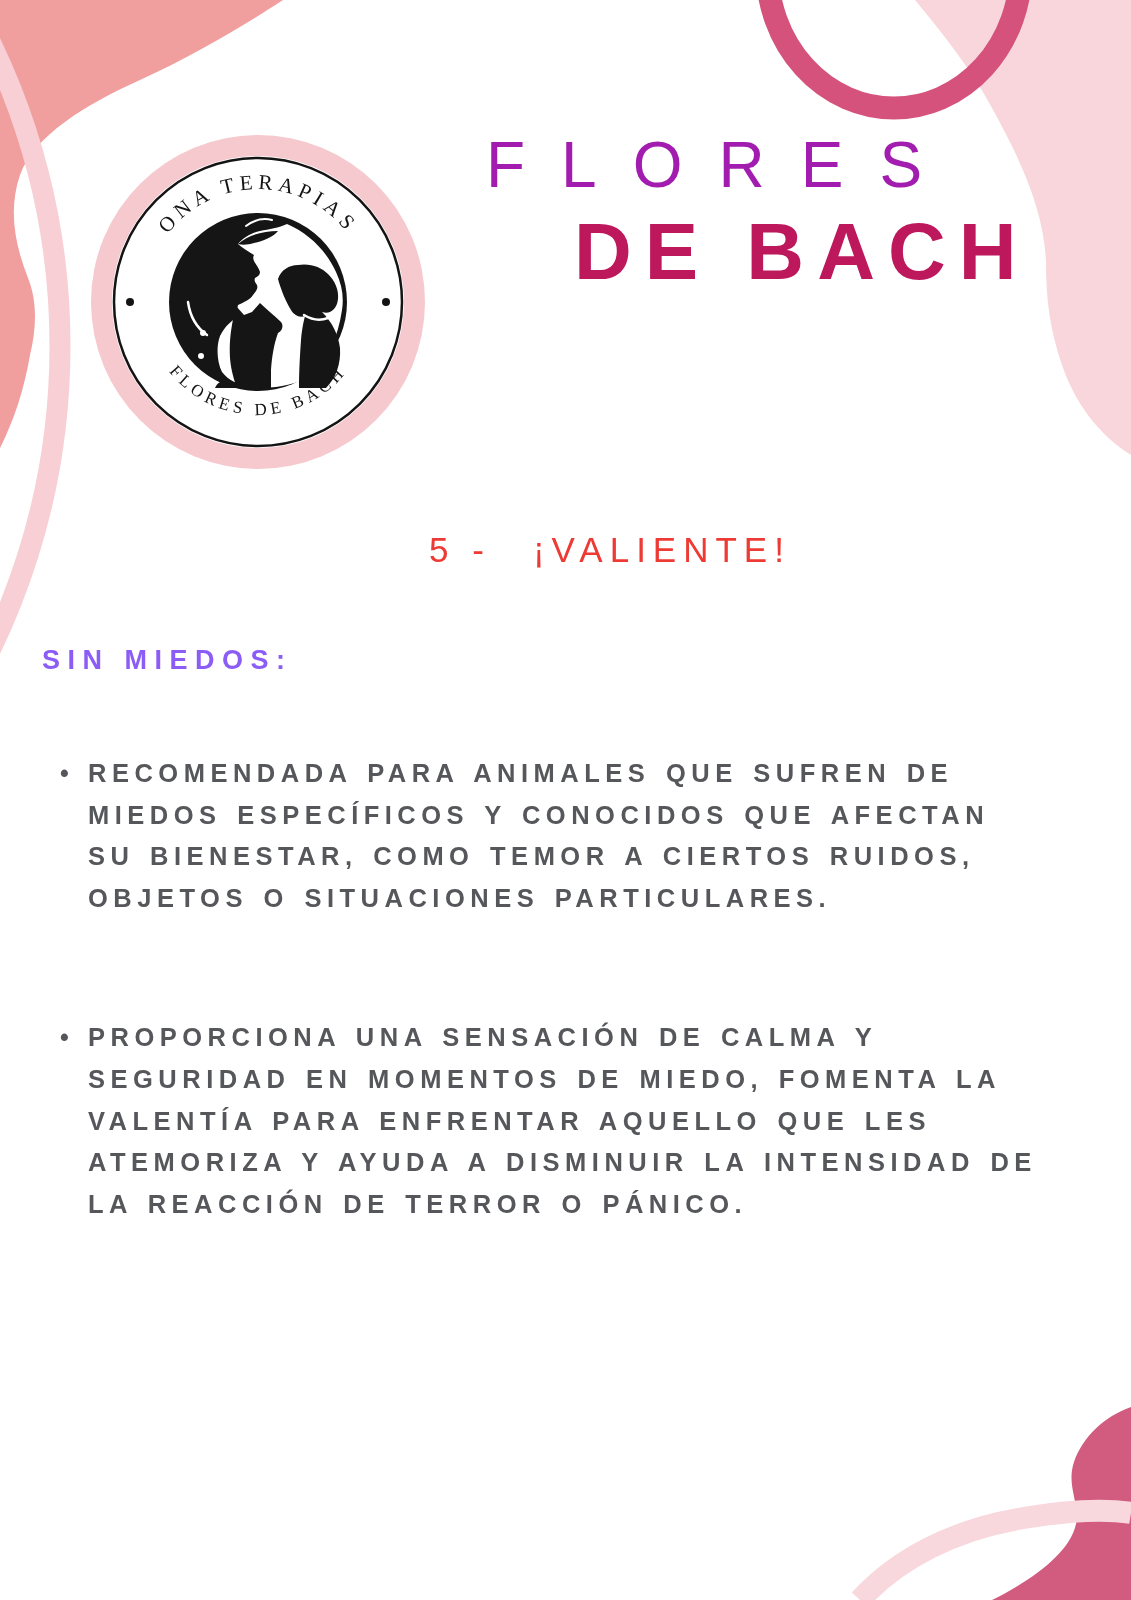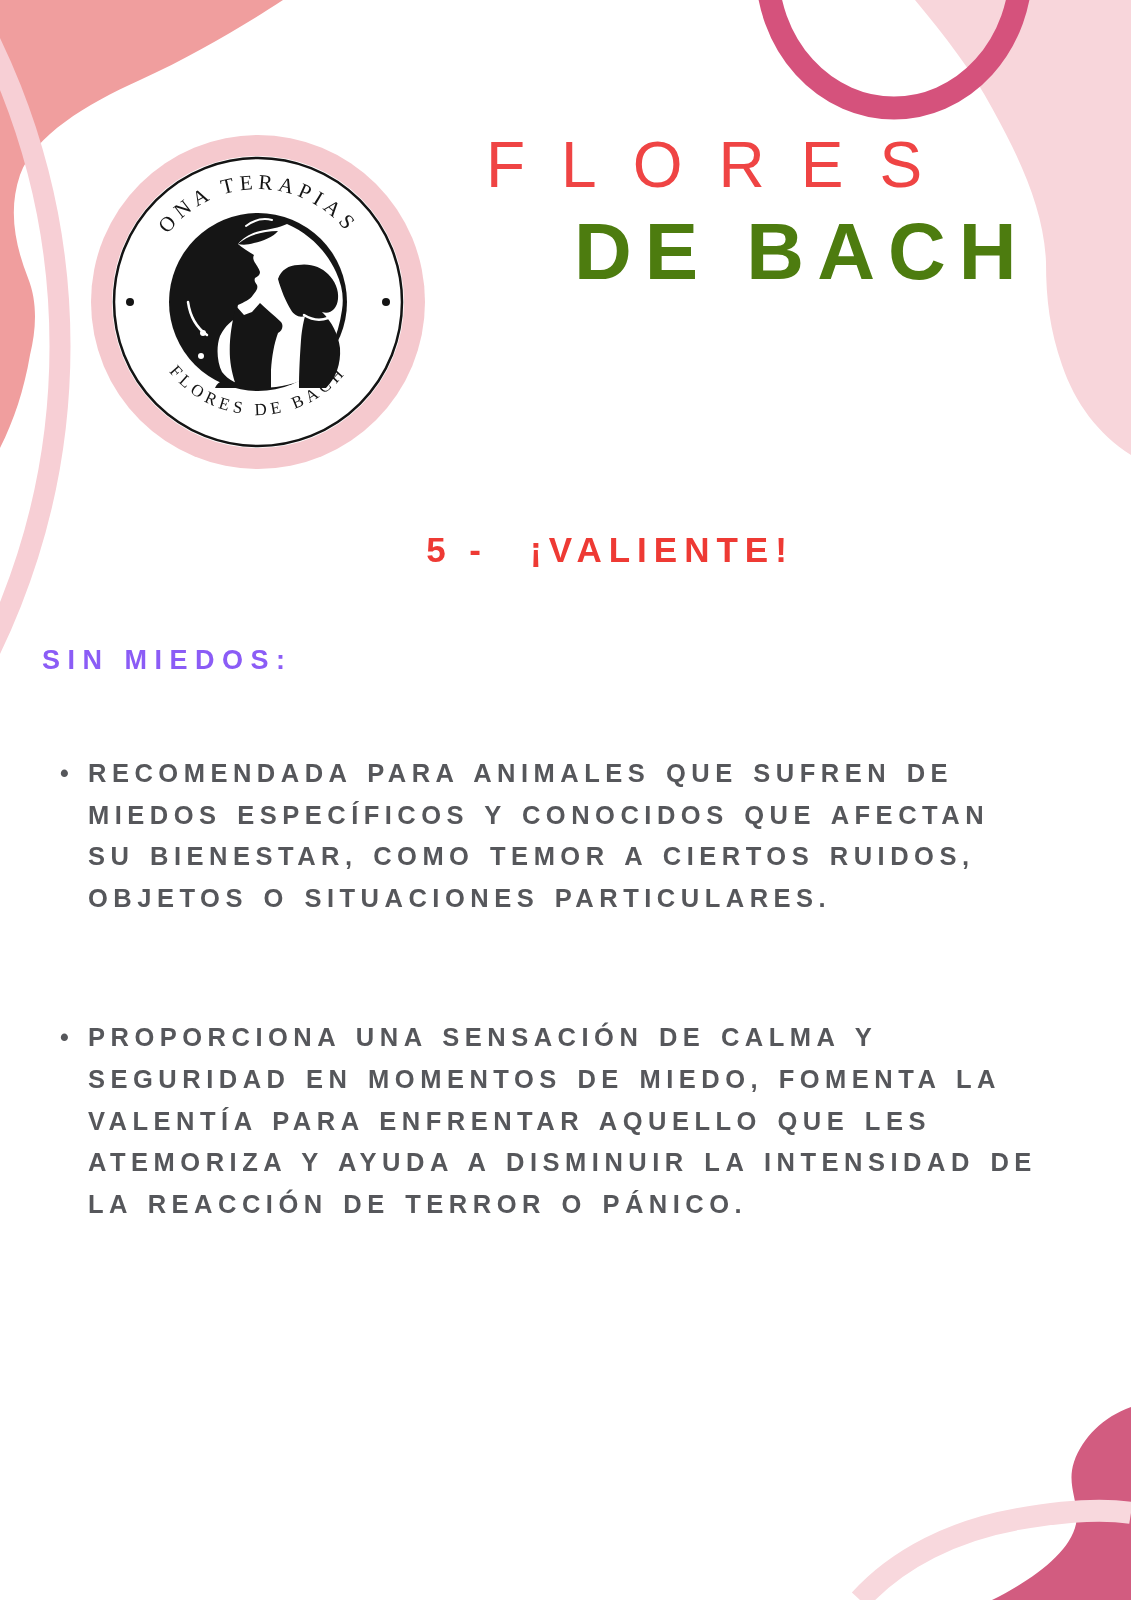--- a/index.html
+++ b/index.html
@@ -11,31 +11,31 @@
     margin:0 auto;
     font-family:"Liberation Sans", sans-serif;
   }
   .deco{position:absolute;inset:0;width:100%;height:100%;pointer-events:none;}
   .badge{position:absolute;left:88px;top:132px;width:340px;height:340px;}
   .badge svg{width:100%;height:100%;display:block;}
   .arc-text{font-family:"Liberation Serif", serif;fill:#141414;}
 
   .title-line1{
     position:absolute;left:486px;top:128px;
-    font-size:64px;font-weight:400;color:#ef4444;
+    font-size:64px;font-weight:400;color:#a21caf;
     letter-spacing:36px;white-space:nowrap;
   }
   .title-line2{
     position:absolute;left:574px;top:206px;
-    font-size:80px;font-weight:700;color:#4d7c0f;
+    font-size:80px;font-weight:700;color:#be185d;
     letter-spacing:13px;white-space:nowrap;
   }
   .section-heading{
     position:absolute;left:300px;top:530px;width:620px;
-    text-align:center;font-size:35px;font-weight:700;
+    text-align:center;font-size:35px;font-weight:400;
     color:#ee3a34;letter-spacing:7px;white-space:nowrap;
   }
   .section-heading .num{margin-right:42px;}
   .subheading{
     position:absolute;left:42px;top:645px;
     font-size:27px;font-weight:700;color:#8b5cf6;
     letter-spacing:7.5px;white-space:nowrap;
   }
   .bullets{
     position:absolute;left:60px;top:753px;width:985px;

